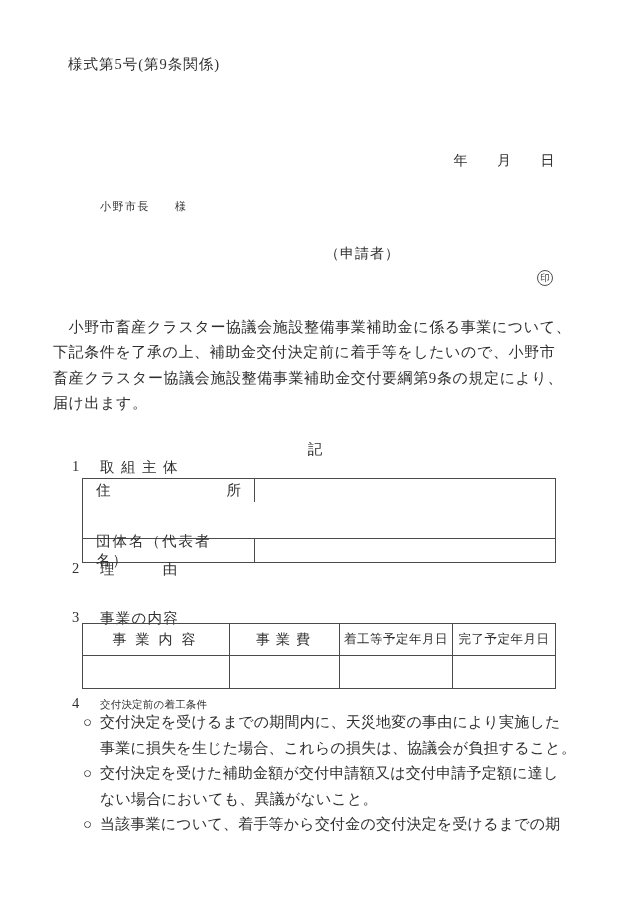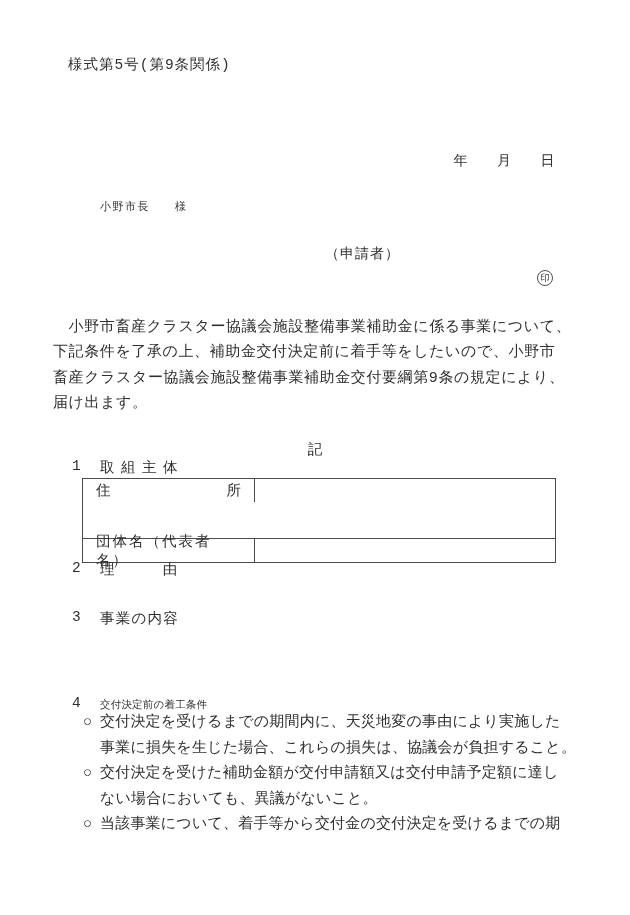--- a/index.html
+++ b/index.html
@@ -1,18 +1,18 @@
 <!DOCTYPE html>
 <html><head>
 <meta charset="utf-8">
 <style>
   html,body { margin:0; padding:0; background:#ffffff; }
   .sheet {
     position:relative; width:630px; height:915px; background:#ffffff;
-    font-family:Liberation Mono, monospace;
+    font-family:Liberation Serif, serif;
     color:#2f2f2f; overflow:hidden;
   }
   .abs { position:absolute; }
 
   .form-number { left:68px; top:55px; font-size:14.5px; letter-spacing:1px; }
   .title { left:0; top:110px; width:630px; text-align:center; font-size:15px; letter-spacing:0.4px; }
   .date-line { right:75px; top:152px; font-size:14px; letter-spacing:0.5px; }
   .addressee { left:100px; top:199px; font-size:11px; letter-spacing:1.5px; }
   .applicant-label { left:325px; top:245px; font-size:14px; letter-spacing:1px; }
 
@@ -120,20 +120,34 @@
   <div class="abs sec sec2">
     <span class="sec-no">2</span>
     <span class="sec-title">理　　　由</span>
   </div>
 
   <div class="abs sec sec3">
     <span class="sec-no">3</span>
     <span class="sec-title">事業の内容</span>
   </div>
 
+  <div class="abs t2">
+    <div class="t2-row t2-head">
+      <div class="t2-cell c1 hdr-ls1">事業内容</div>
+      <div class="t2-cell c2 hdr-ls2">事業費</div>
+      <div class="t2-cell c3 hdr-sm">着工等予定年月日</div>
+      <div class="t2-cell c4 hdr-sm">完了予定年月日</div>
+    </div>
+    <div class="t2-row t2-body">
+      <div class="t2-cell c1"></div>
+      <div class="t2-cell c2"></div>
+      <div class="t2-cell c3"></div>
+      <div class="t2-cell c4"></div>
+    </div>
+  </div>
 
   <div class="abs sec sec4">
     <span class="sec-no">4</span>
     <span class="sec-title condensed">交付決定前の着工条件</span>
   </div>
 
   <div class="abs conds">
     <div class="cond">
       <div class="cond-line cond-l1">
         <span class="marker">○</span>

